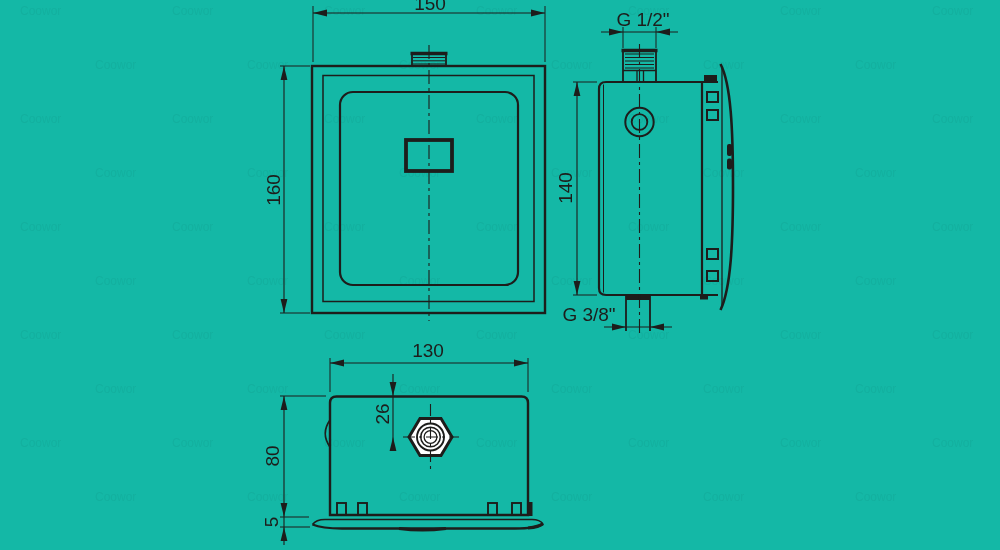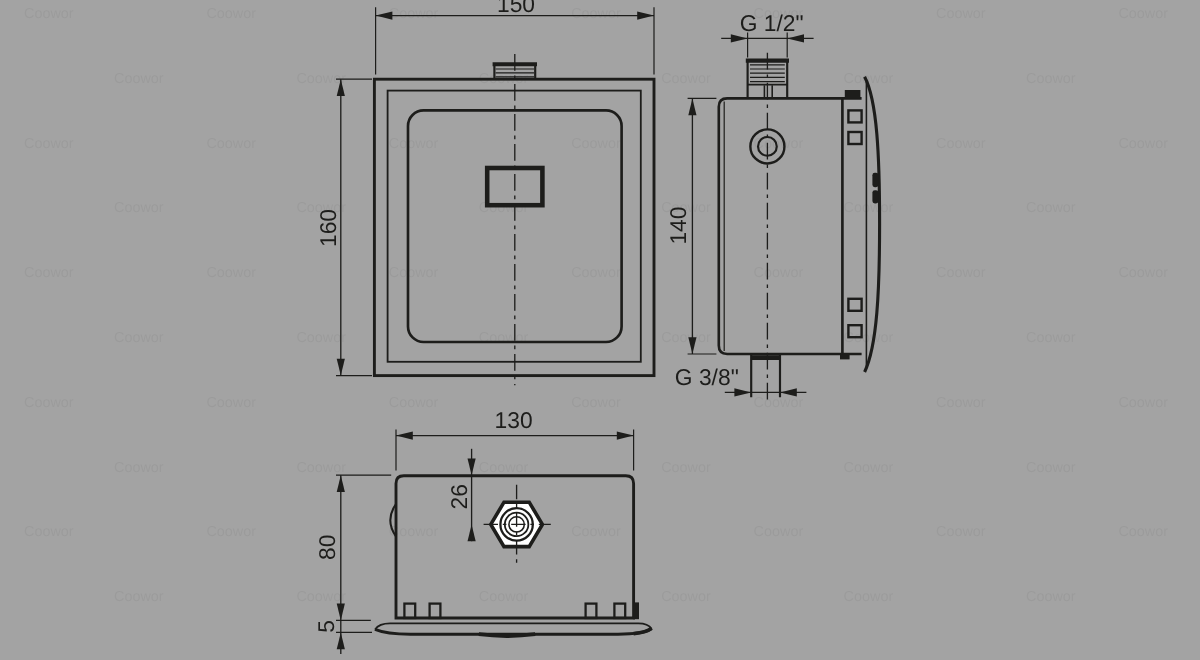--- a/index.html
+++ b/index.html
@@ -12,21 +12,21 @@
   .wm-layer { position:absolute; inset:0; pointer-events:none; }
   .wm { position:absolute; font:12px "Liberation Sans", sans-serif; color:#000; opacity:0.042; white-space:nowrap; }
   text.dim {
     font-family:"Liberation Sans", sans-serif;
     font-size:19px; fill:currentColor; stroke:none;
   }
 </style>
 </head>
 <body>
 
-<div class="sheet" style="background: #a3a3a3; color: rgb(29, 29, 27);">
+<div class="sheet" style="background: #14b8a6; color: rgb(29, 29, 27);">
   <div class="wm-layer">
       <span class="wm" style="left: 20px; top: 4px;">Coowor</span>
       <span class="wm" style="left: 172px; top: 4px;">Coowor</span>
       <span class="wm" style="left: 324px; top: 4px;">Coowor</span>
       <span class="wm" style="left: 476px; top: 4px;">Coowor</span>
       <span class="wm" style="left: 628px; top: 4px;">Coowor</span>
       <span class="wm" style="left: 780px; top: 4px;">Coowor</span>
       <span class="wm" style="left: 932px; top: 4px;">Coowor</span>
       <span class="wm" style="left: 95px; top: 58px;">Coowor</span>
       <span class="wm" style="left: 247px; top: 58px;">Coowor</span>

